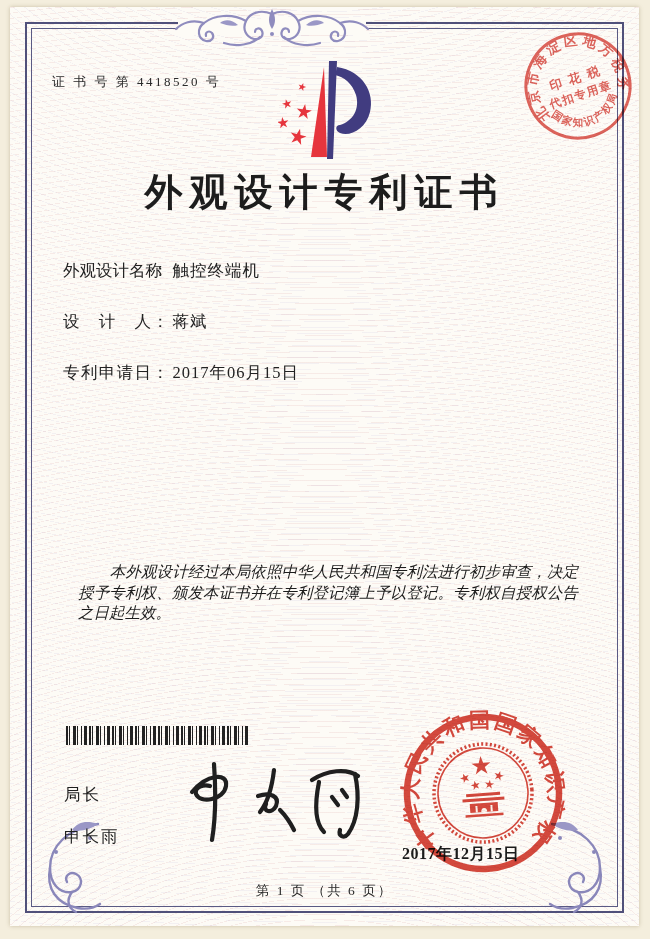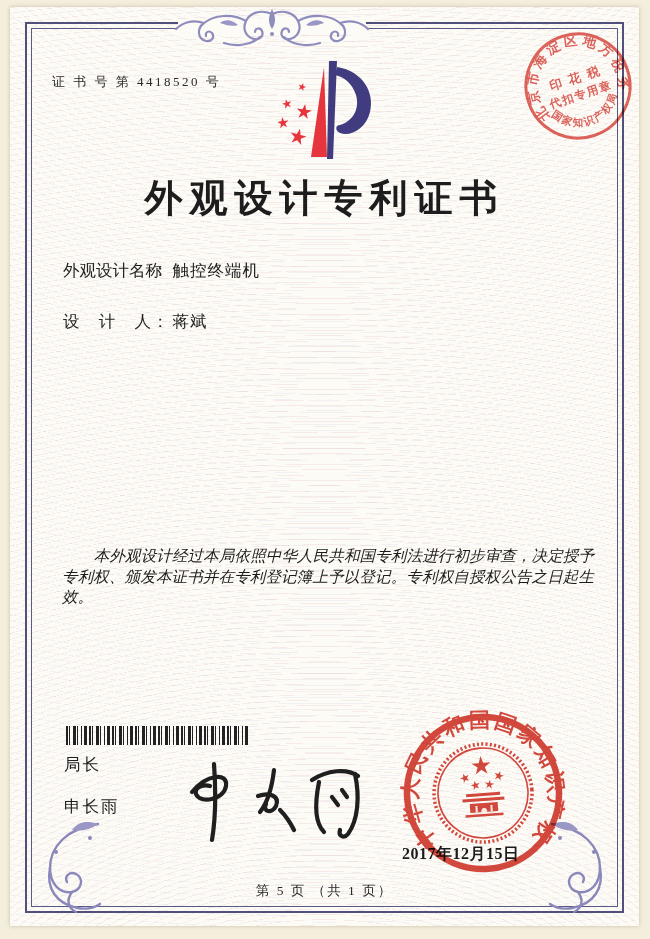--- a/index.html
+++ b/index.html
@@ -21,49 +21,49 @@
   .frame-outer{position:absolute;left:15px;top:15px;right:15px;bottom:13px;border:2.5px solid #50507a;}
   .frame-inner{position:absolute;left:21px;top:21px;right:21px;bottom:19px;border:1.2px solid #5a5a84;}
 
   .cert-no{position:absolute;left:42px;top:66px;font-size:13px;letter-spacing:2.5px;color:#2a2a2a;}
 
   .logo{position:absolute;left:268px;top:50px;}
 
   .tax-stamp{position:absolute;left:513px;top:24px;transform:rotate(-18deg);opacity:.85;mix-blend-mode:multiply;}
 
   .title{
-    position:absolute;left:0;right:0;top:160px;margin:6px;
+    position:absolute;left:0;right:0;top:160px;margin:0;
     text-align:center;font-size:38px;font-weight:bold;letter-spacing:7px;color:#1d1d1d;
   }
 
   .fields{position:absolute;left:53px;top:253px;}
   .field-row{height:22px;margin-bottom:29px;font-size:16.5px;color:#222;white-space:nowrap;}
   .f-label{display:inline-block;width:88px;text-align:justify;text-align-last:justify;}
   .f-colon{display:inline-block;margin:0 4px 0 1px;}
   .f-value{letter-spacing:1px;}
 
   .body-text{
     position:absolute;left:52px;top:539px;width:532px;
     font-size:15.5px;line-height:20.6px;color:#1c1c1c;
     font-style:italic;text-align:justify;
   }
-  .body-text p{margin:0;text-indent:2.05em;font-style:italic;}
+  .body-text p{margin:16px;text-indent:2.05em;font-style:italic;}
 
   .barcode{
     position:absolute;left:56px;top:719px;width:182px;height:19px;
     background:repeating-linear-gradient(90deg,
       #222 0 2px, rgba(0,0,0,0) 2px 3px,
       #222 3px 4px, rgba(0,0,0,0) 4px 7px,
       #222 7px 10px, rgba(0,0,0,0) 10px 11px,
       #222 11px 12px, rgba(0,0,0,0) 12px 15px,
       #222 15px 16px, rgba(0,0,0,0) 16px 18px,
       #222 18px 21px, rgba(0,0,0,0) 21px 23px);
   }
 
-  .signer{position:absolute;left:54px;top:747px;font-size:16.5px;color:#1e1e1e;letter-spacing:2px;font-family:Liberation Serif, serif;}
+  .signer{position:absolute;left:54px;top:777px;font-size:16.5px;color:#1e1e1e;letter-spacing:2px;font-family:Liberation Serif, serif;}
   .signer-name{margin-top:20px;}
 
   .signature{position:absolute;left:152px;top:745px;}
 
   .seal{position:absolute;left:378px;top:691px;mix-blend-mode:multiply;opacity:.93;transform:rotate(-4deg);}
   .seal-date{position:absolute;left:392px;top:837px;font-size:16px;font-weight:bold;letter-spacing:.5px;color:#1b1b1b;}
 
   .page-footer{position:absolute;left:0;right:0;top:875px;text-align:center;font-size:13.5px;letter-spacing:2px;color:#2a2a2a;}
 
   .ornament-top{position:absolute;left:162px;top:-5px;}
@@ -151,20 +151,23 @@
     </svg>
 
     <h1 class="title">外观设计专利证书</h1>
 
     <div class="fields">
       <div class="field-row">
         <span class="f-label">外观设计名称</span><span class="f-colon">：</span><span class="f-value">触控终端机</span>
       </div>
       <div class="field-row">
         <span class="f-label">设 计 人</span><span class="f-colon">：</span><span class="f-value">蒋斌</span>
+      </div>
+      <div class="field-row">
+        <span class="f-label">专利申请日</span><span class="f-colon">：</span><span class="f-value">2017年06月15日</span>
       </div>
     </div>
 
     <div class="body-text">
       <p>本外观设计经过本局依照中华人民共和国专利法进行初步审查，决定授予专利权、颁发本证书并在专利登记簿上予以登记。专利权自授权公告之日起生效。</p>
     </div>
 
     <div class="barcode"></div>
 
     <div class="signer">
@@ -205,16 +208,16 @@
         <rect x="-17" y="3" width="34" height="3"></rect>
         <rect x="-21" y="8" width="42" height="3"></rect>
         <rect x="-14" y="13" width="28" height="9"></rect>
         <rect x="-8.5" y="15.5" width="2" height="6.5" fill="#fdf6f2"></rect>
         <rect x="6.5" y="15.5" width="2" height="6.5" fill="#fdf6f2"></rect>
         <path d="M-3,22 a3,4 0 0 1 6,0 l0,0 -6,0 Z" fill="#fdf6f2"></path>
         <rect x="-19" y="24" width="38" height="2.5"></rect>
       </g>
     </svg>
 
-    <div class="page-footer">第 5 页 （共 1 页）</div>
+    <div class="page-footer">第 1 页 （共 6 页）</div>
 
   </div>
 </div>
 
 </body></html>

